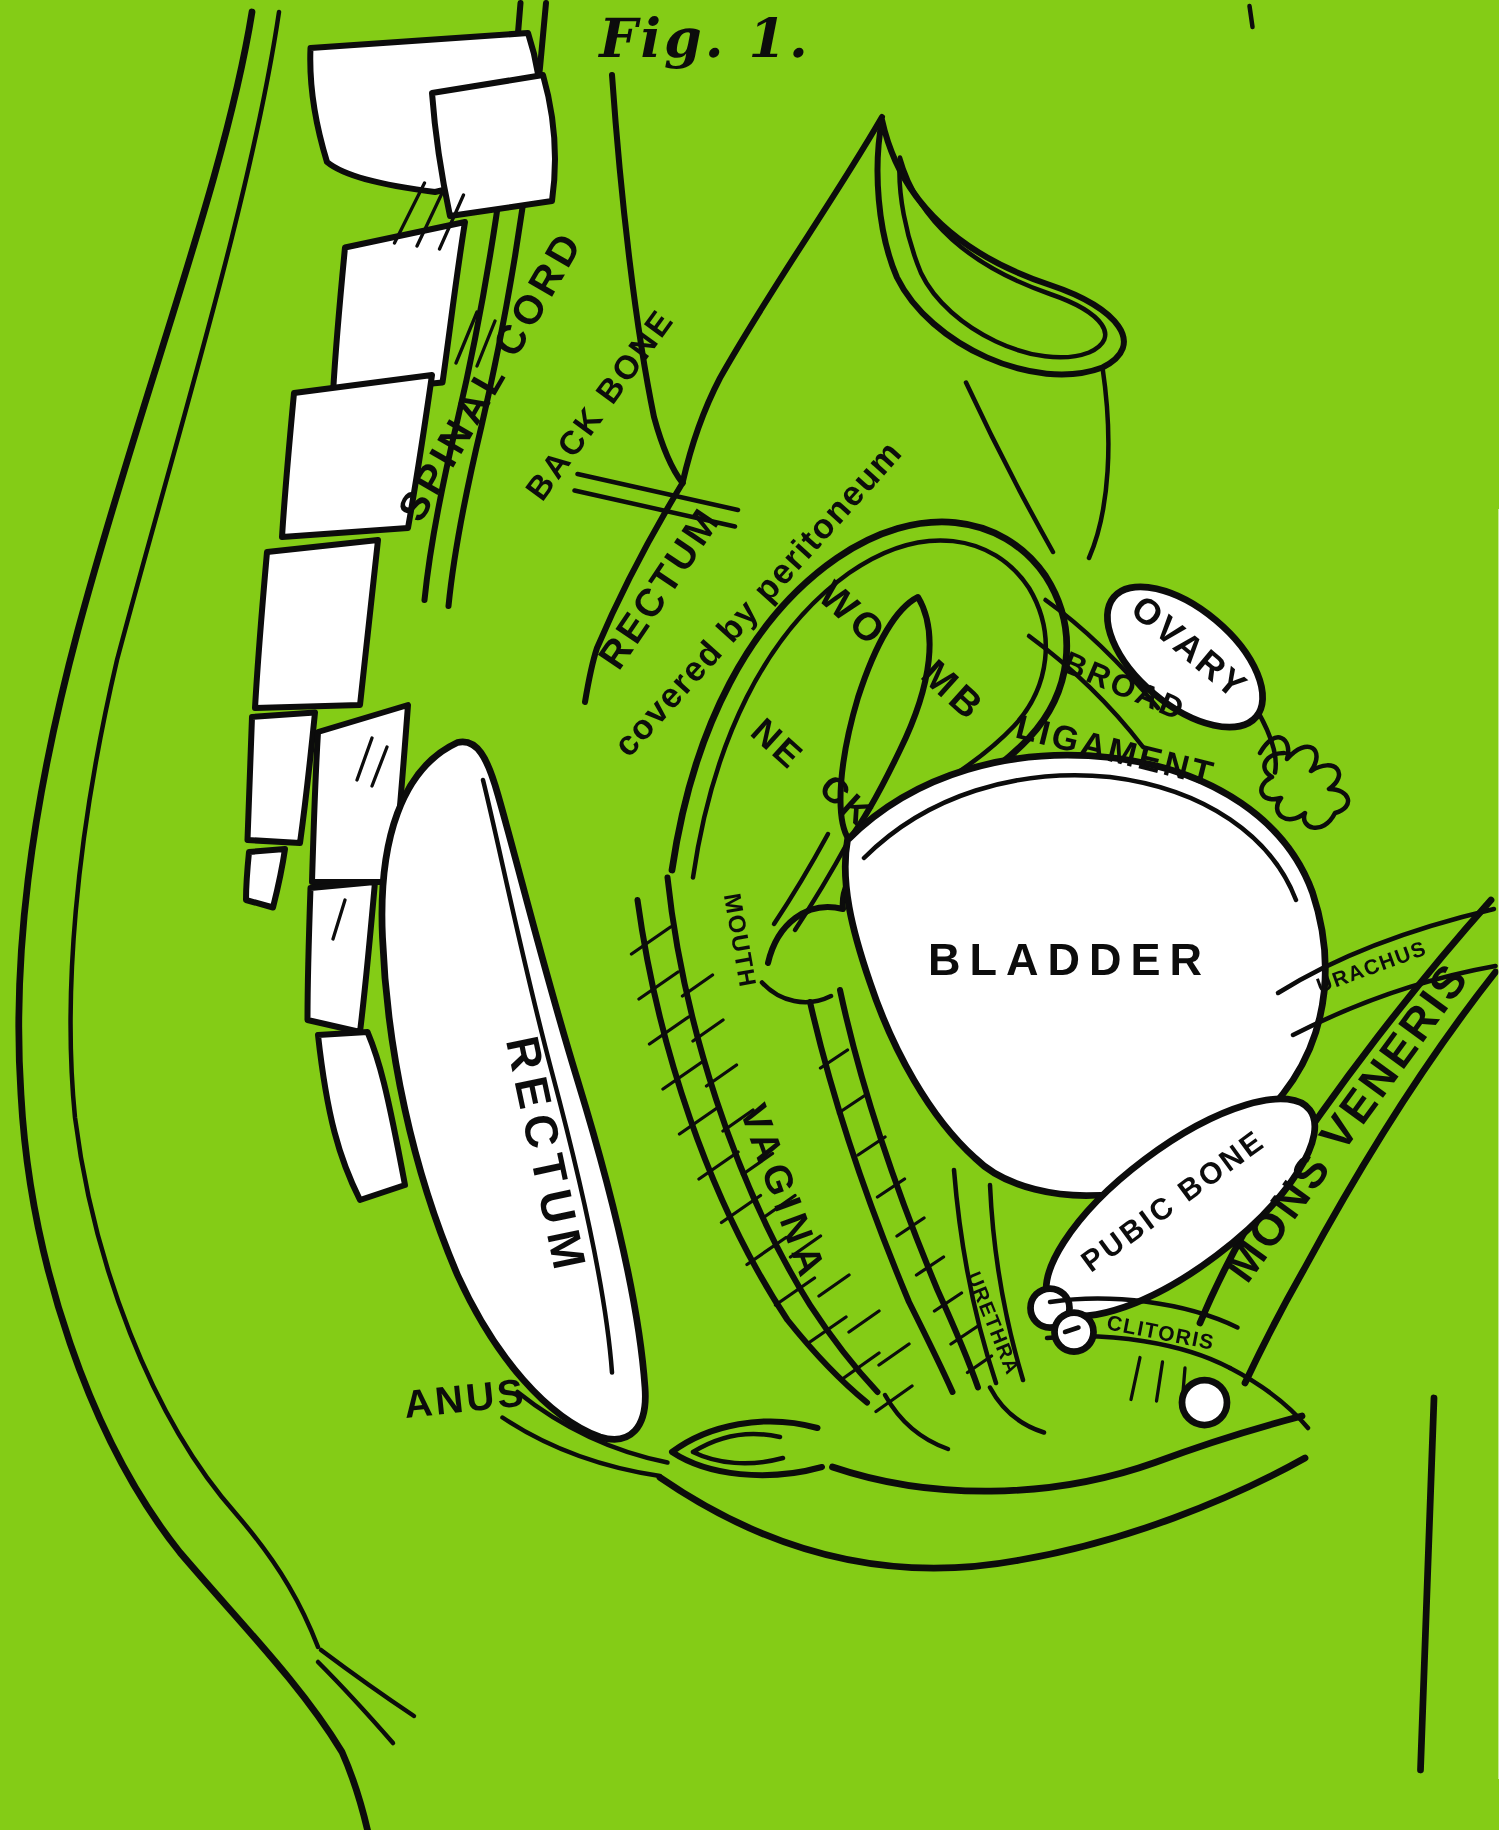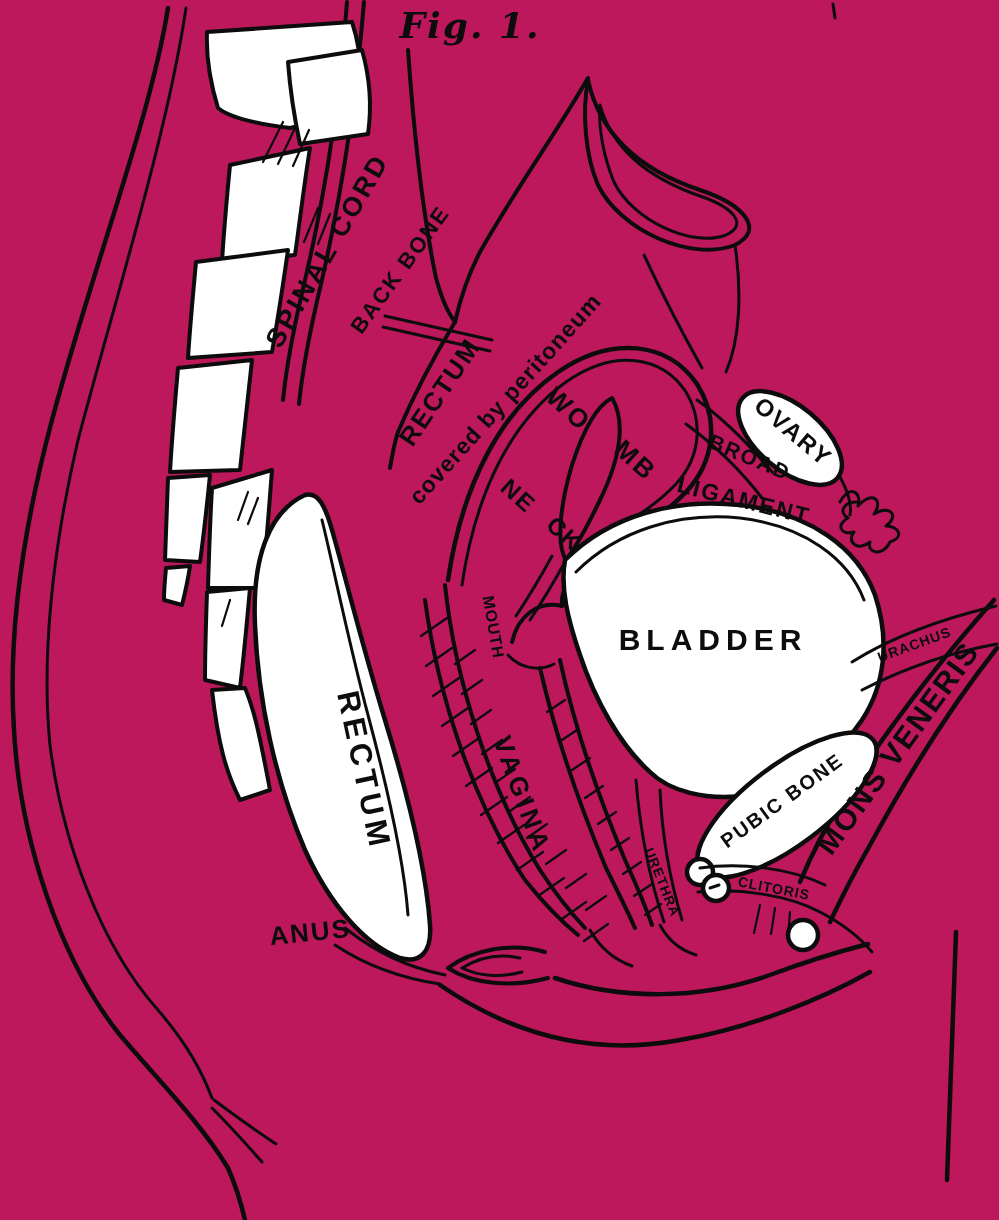--- a/index.html
+++ b/index.html
@@ -1,17 +1,17 @@
 <!DOCTYPE html>
 <html><head>
 <meta charset="utf-8">
 <style>
   html,body{margin:0;padding:0;background:#ffffff;}
   .stage{
-    position:relative;width:999px;height:1220px;background:#be185d;overflow:hidden;
+    position:relative;width:999px;height:1220px;background:#84cc16;overflow:hidden;
     font-family:"Liberation Sans",sans-serif;
   }
   svg{display:block;}
   .ink{stroke:#0c0c0c;fill:none;stroke-linecap:round;stroke-linejoin:round;}
   .w45{stroke-width:4.5;}
   .w4{stroke-width:4;}
   .w3{stroke-width:3;}
   .w22{stroke-width:2.2;}
   .bone{fill:#ffffff;stroke:#0c0c0c;stroke-width:4;stroke-linejoin:round;}
   .organ{fill:#ffffff;stroke:#0c0c0c;stroke-width:4.5;stroke-linejoin:round;}

